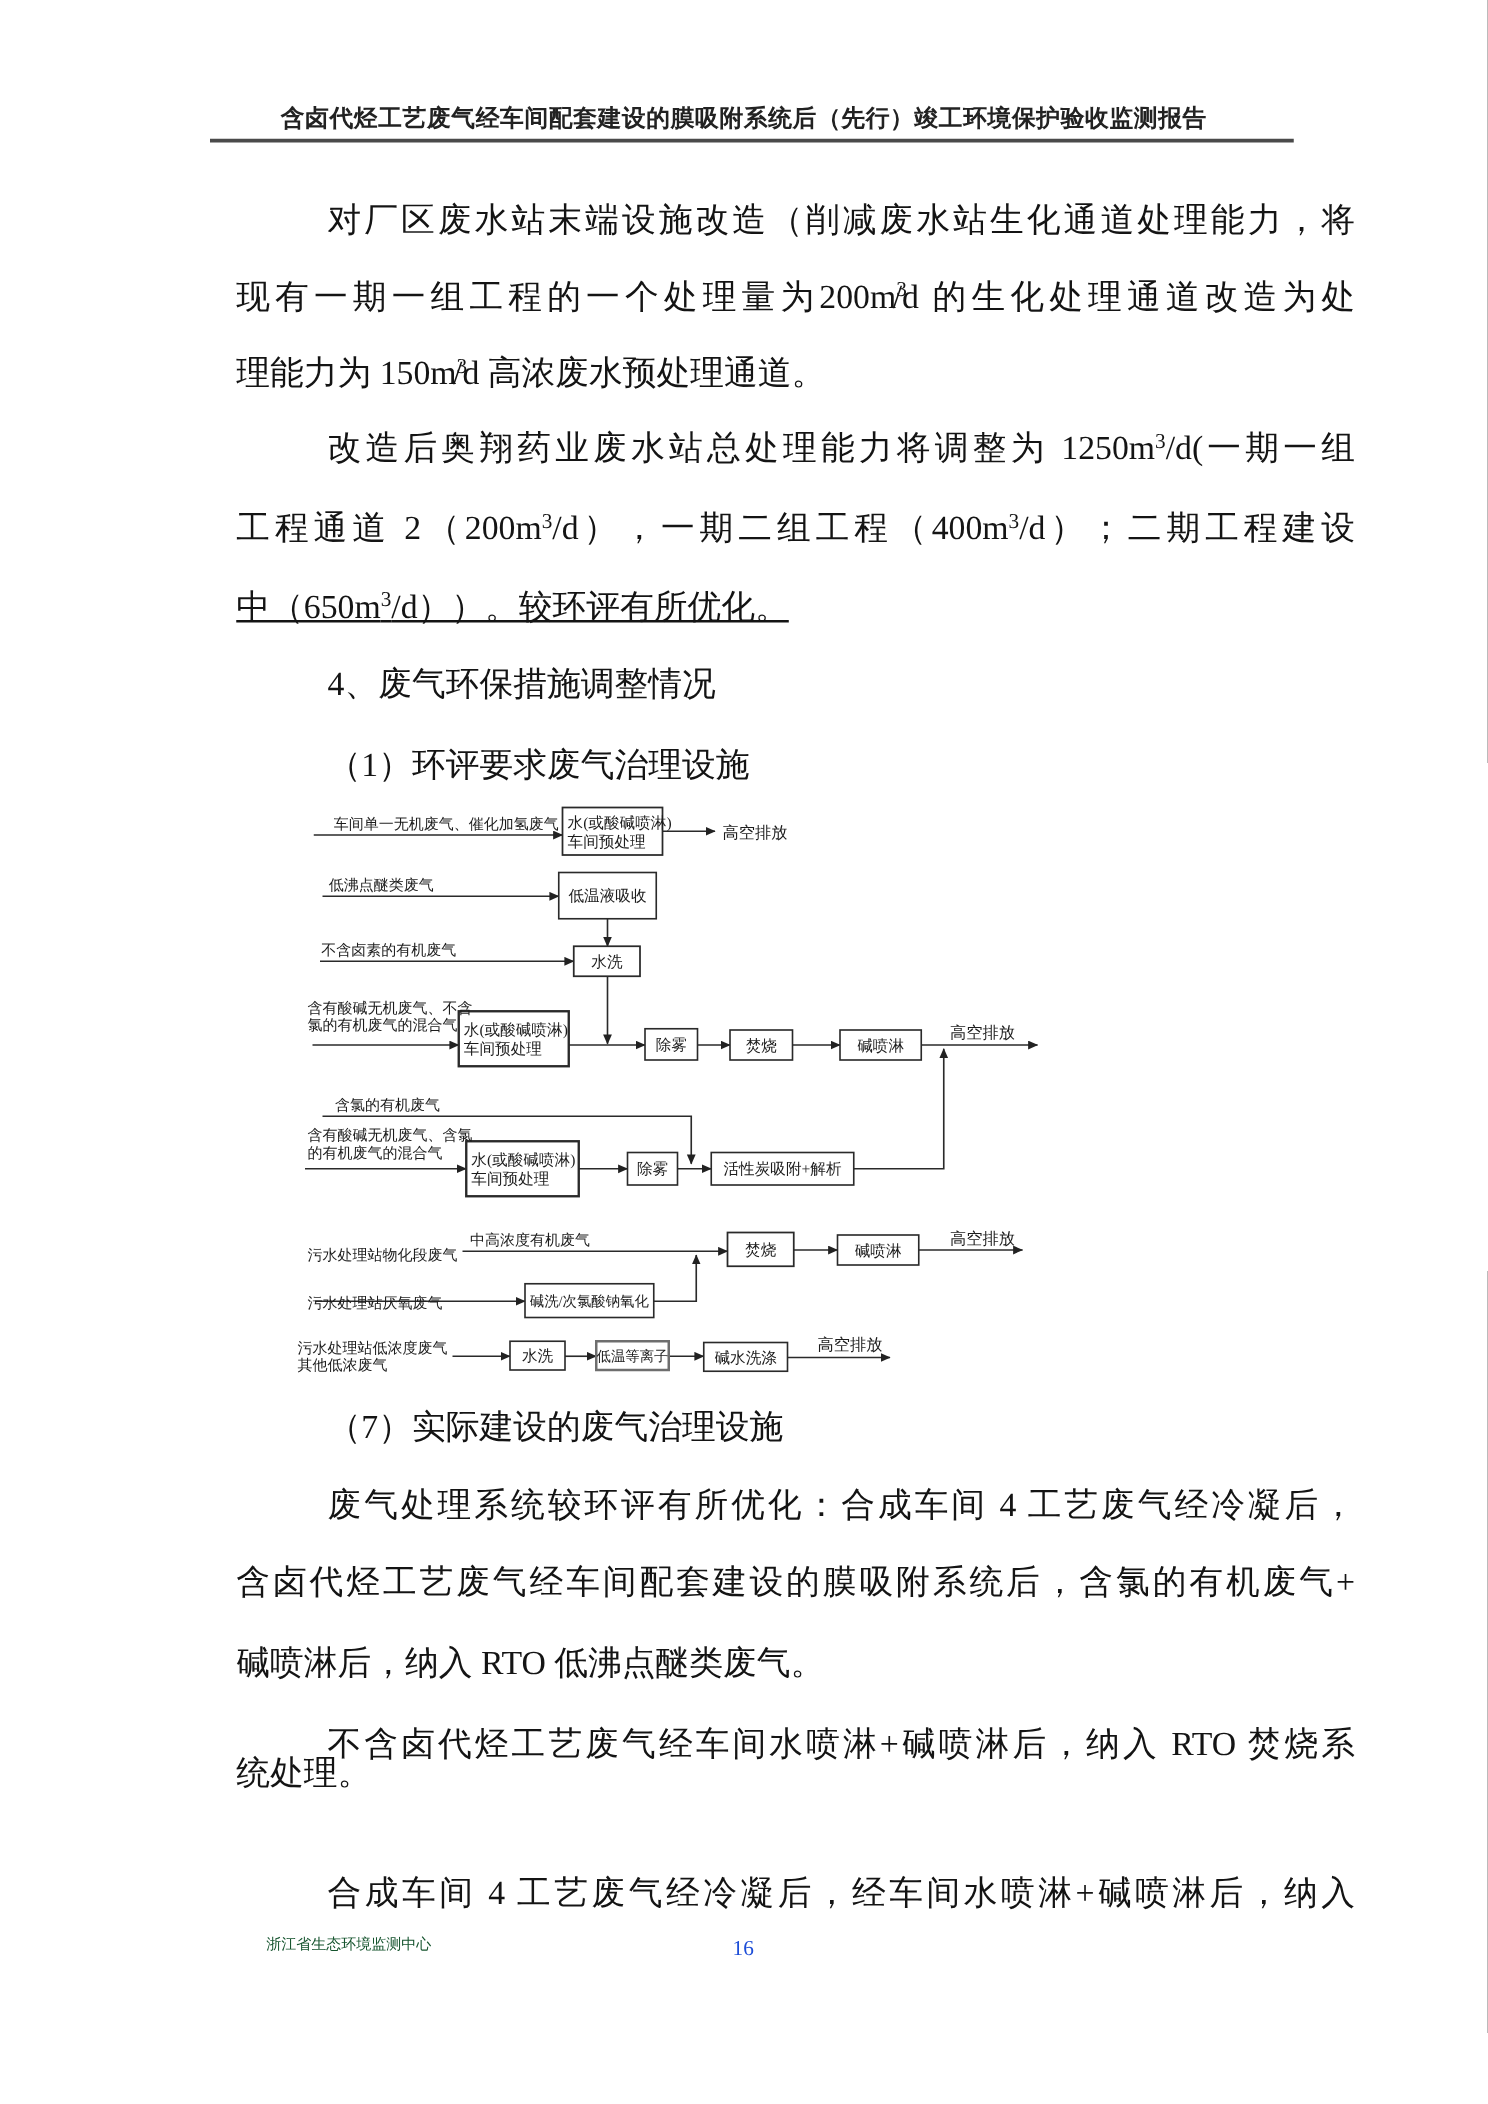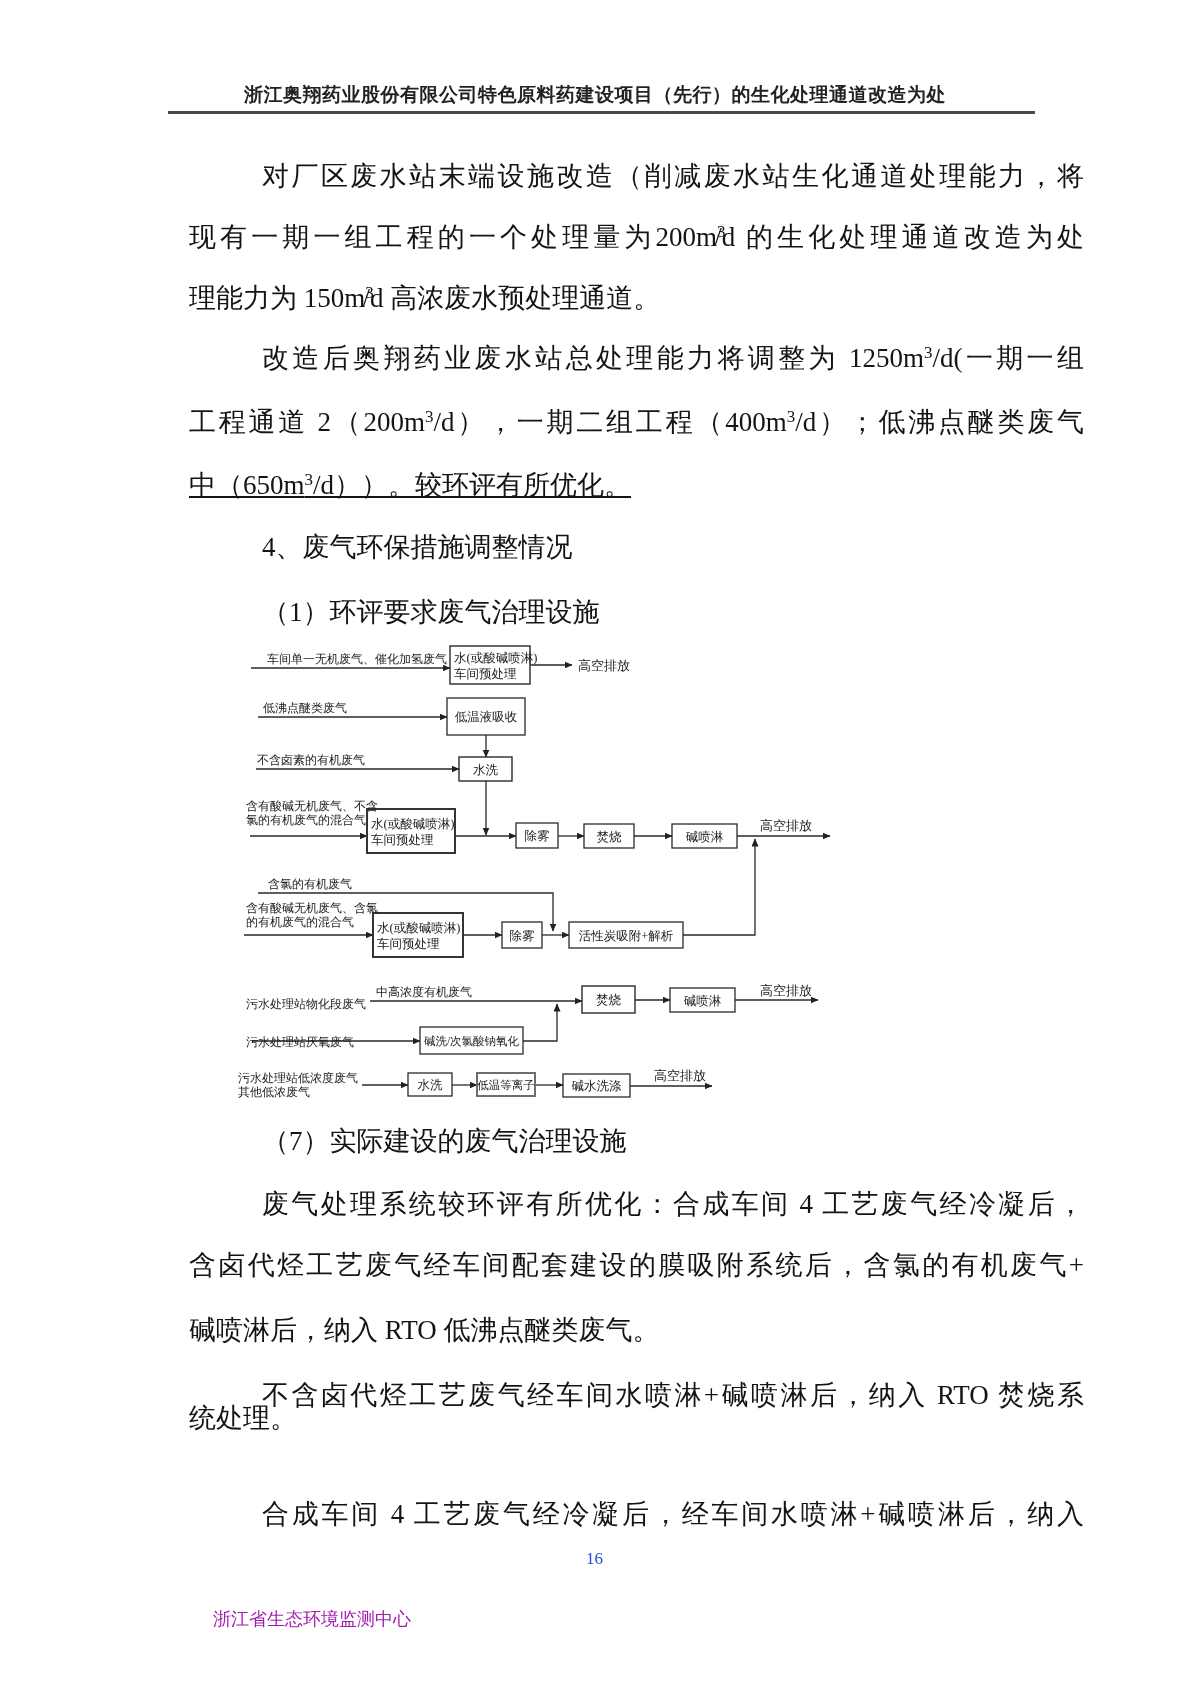--- a/index.html
+++ b/index.html
@@ -16,36 +16,36 @@
   .bline{
     position:absolute;left:145px;width:895px;height:62px;line-height:62px;
     font-size:27px;white-space:nowrap;color:#141414;margin-left:44px;
   }
   .bline.just{white-space:normal;text-align:justify;text-align-last:justify;}
   .bline.ind{padding-left:73px;width:822px;}
   .sup{font-size:17px;position:relative;top:-0.55em;}
   .ovl{margin-left:-0.42em;}
   #flow{position:absolute;left:0;top:0;pointer-events:none;}
   #flow text{font-family:"Liberation Serif","DejaVu Serif",serif;fill:#1c1c1c;}
-  .ftr-org{position:absolute;top:1607px;left:213px;font-size:18px;color:#a21caf;}
+  .ftr-org{position:absolute;top:1547px;left:213px;font-size:12px;color:#14532d;}
   .ftr-num{position:absolute;top:1549px;left:586px;font-size:17px;color:#1d4ed8;}
 </style>
 </head>
 <body>
 
 <div id="page">
-  <div class="hdr">浙江奥翔药业股份有限公司特色原料药建设项目（先行）的生化处理通道改造为处</div>
+  <div class="hdr">含卤代烃工艺废气经车间配套建设的膜吸附系统后（先行）竣工环境保护验收监测报告</div>
   <div class="hrule"></div>
 
   <div id="body-lines">
       <div class="bline just ind" style="top: 145px;"><span>对厂区废水站末端设施改造（削减废水站生化通道处理能力，将</span></div>
       <div class="bline just" style="top: 206px;"><span>现有一期一组工程的一个处理量为200m</span><span class="sup">3</span><span class="ovl">/</span><span>d 的生化处理通道改造为处</span></div>
       <div class="bline" style="top: 267px;"><span>理能力为 150m</span><span class="sup">3</span><span class="ovl">/</span><span>d 高浓废水预处理通道。</span></div>
       <div class="bline just ind" style="top: 327px;"><span>改造后奥翔药业废水站总处理能力将调整为 1250m</span><span class="sup">3</span><span>/d(一期一组</span></div>
-      <div class="bline just" style="top: 391px;"><span>工程通道 2（200m</span><span class="sup">3</span><span>/d），一期二组工程（400m</span><span class="sup">3</span><span>/d）；低沸点醚类废气</span></div>
+      <div class="bline just" style="top: 391px;"><span>工程通道 2（200m</span><span class="sup">3</span><span>/d），一期二组工程（400m</span><span class="sup">3</span><span>/d）；二期工程建设</span></div>
       <div class="bline" style="top: 454px; text-decoration: underline;"><span>中（650m</span><span class="sup">3</span><span>/d））。较环评有所优化。</span></div>
       <div class="bline ind" style="top: 516px;"><span>4、废气环保措施调整情况</span></div>
       <div class="bline ind" style="top: 581px;"><span>（1）环评要求废气治理设施</span></div>
       <div class="bline ind" style="top: 1110px;"><span>（7）实际建设的废气治理设施</span></div>
       <div class="bline just ind" style="top: 1173px;"><span>废气处理系统较环评有所优化：合成车间 4 工艺废气经冷凝后，</span></div>
       <div class="bline just" style="top: 1234px;"><span>含卤代烃工艺废气经车间配套建设的膜吸附系统后，含氯的有机废气+</span></div>
       <div class="bline" style="top: 1299px;"><span>碱喷淋后，纳入 RTO 低沸点醚类废气。</span></div>
       <div class="bline just ind" style="top: 1364px;"><span>不含卤代烃工艺废气经车间水喷淋+碱喷淋后，纳入 RTO 焚烧系</span></div>
       <div class="bline" style="top: 1387px;"><span>统处理。</span></div>
       <div class="bline just ind" style="top: 1483px;"><span>合成车间 4 工艺废气经冷凝后，经车间水喷淋+碱喷淋后，纳入</span></div>

